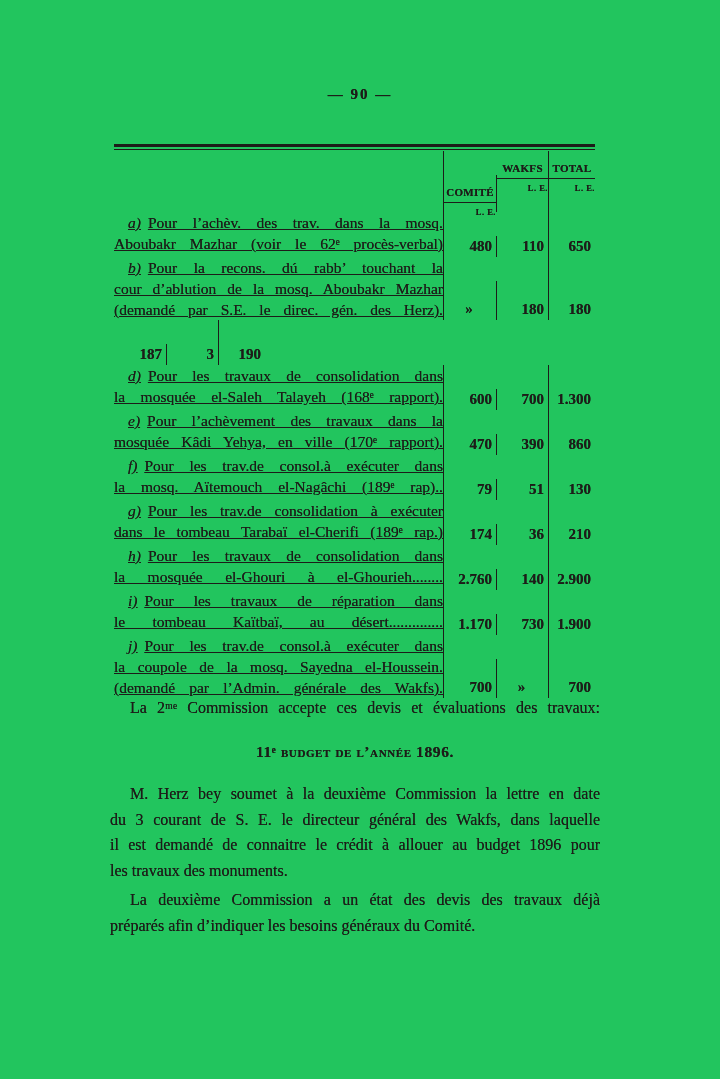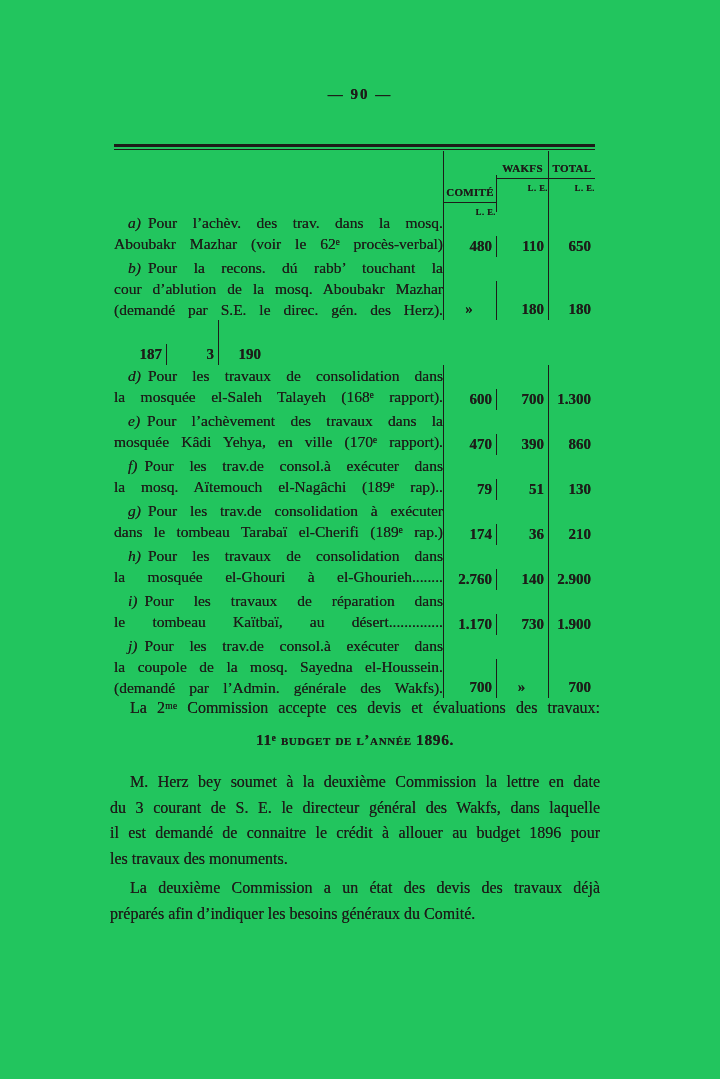--- a/index.html
+++ b/index.html
@@ -11,39 +11,39 @@
   .pageno{position:absolute;top:86px;left:0;width:720px;text-align:center;
     font-size:15px;font-weight:bold;letter-spacing:2px;}
   
   .rule{position:absolute;top:144px;left:114px;width:481px;}
   .rule .r1{height:2.5px;background:#1d1c19;}
   .rule .r2{height:1px;background:#1d1c19;margin-top:2px;}
   
   .tbl{position:absolute;top:151px;left:114px;width:481px;font-size:15.5px;}
   .thead,.trow{display:flex;align-items:stretch;}
   .c{box-sizing:border-box;}
-  .c.desc {width:330px;border-right:1.5px solid #1d1c19;}
+  .c.desc {width:330px;border-right:1.5px solid #1d1c19;text-decoration:underline;}
   .c.comite{width:53px;border-right:1.5px solid #1d1c19;margin-top:24px;}
   .c.wakfs {width:52px;border-right:1.5px solid #1d1c19;}
   .c.total {width:46px;}
   .thead{height:61px;}
   .hcol{display:flex;flex-direction:column;padding-top:11px;}
   .hlab{font-size:11px;font-weight:bold;text-align:center;letter-spacing:.3px;
     border-bottom:1.5px solid #1d1c19;padding-bottom:4px;}
   .hunit{font-size:8.5px;font-weight:bold;text-align:right;padding-top:4px;letter-spacing:.5px;}
   .tline{line-height:21px;white-space:nowrap;text-align:justify;text-align-last:justify;}
   .tline.first{padding-left:14px;}
   .marker{font-style:italic;margin-right:7px;}
   .num{display:flex;align-items:flex-end;justify-content:flex-end;
     padding-right:4px;font-weight:bold;font-size:15px;line-height:21px;}
   .num.dit{justify-content:center;padding-right:2px;}
   
   .below{position:absolute;top:697px;left:110px;width:490px;font-size:16px;}
   .closing{line-height:22px;padding-left:20px;white-space:nowrap;text-align-last:justify;}
-  .secheading{margin-top:12px;text-align:center;font-variant:small-caps;
+  .secheading{margin-top:24px;text-align:center;font-variant:small-caps;
     font-weight:bold;font-size:15.5px;letter-spacing:.6px;}
   .para{margin-top:20px;}
   .para.second{margin-top:4px;}
   .pline{line-height:25.5px;}
   .pline.j{white-space:nowrap;text-align-last:justify;}
   .pline.indent{padding-left:20px;}
 </style>
 </head>
 <body>
 

